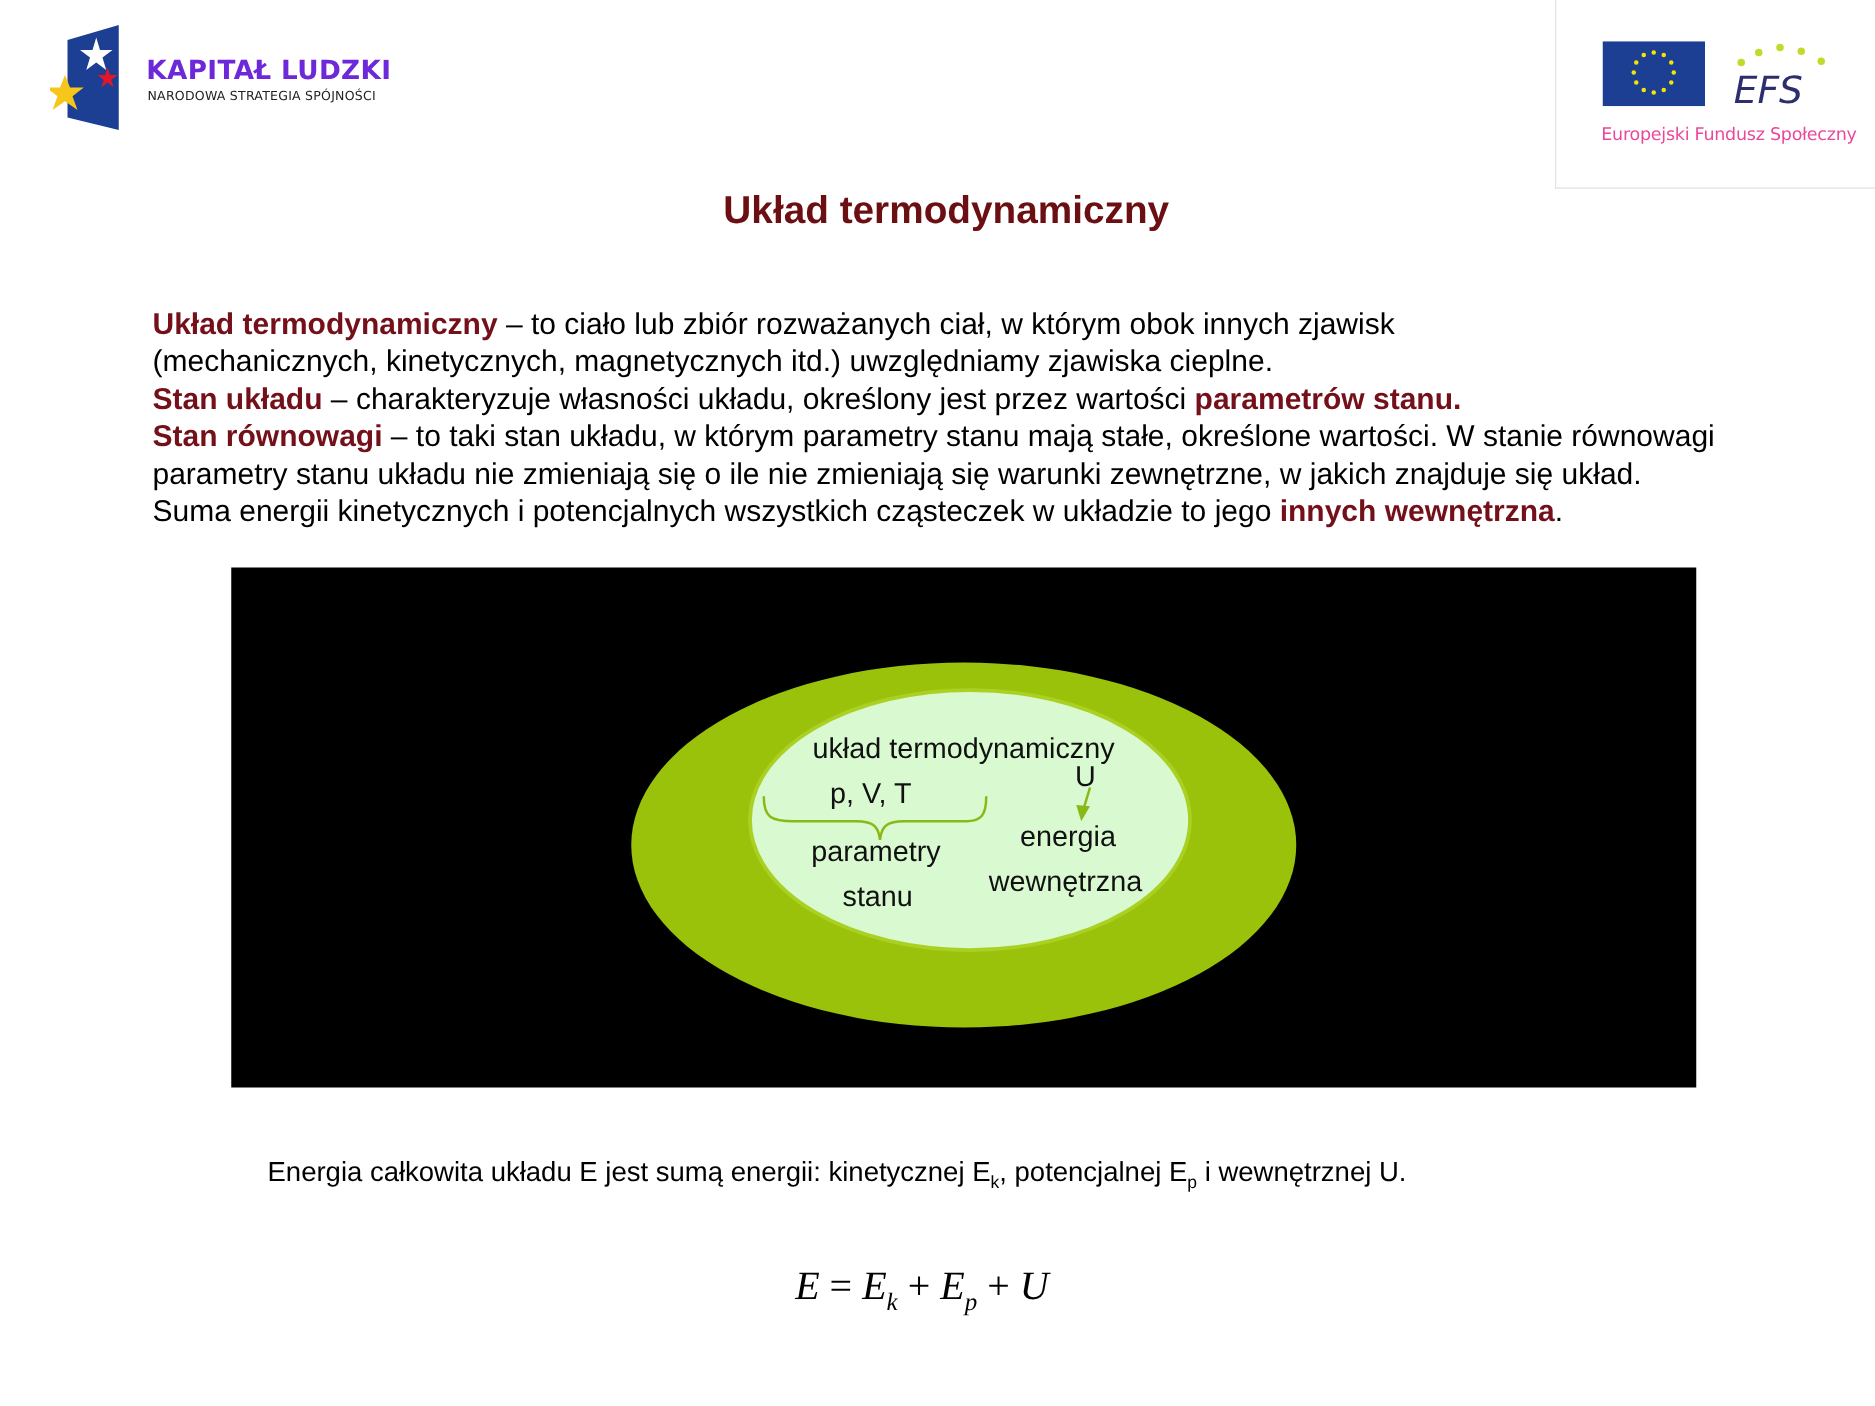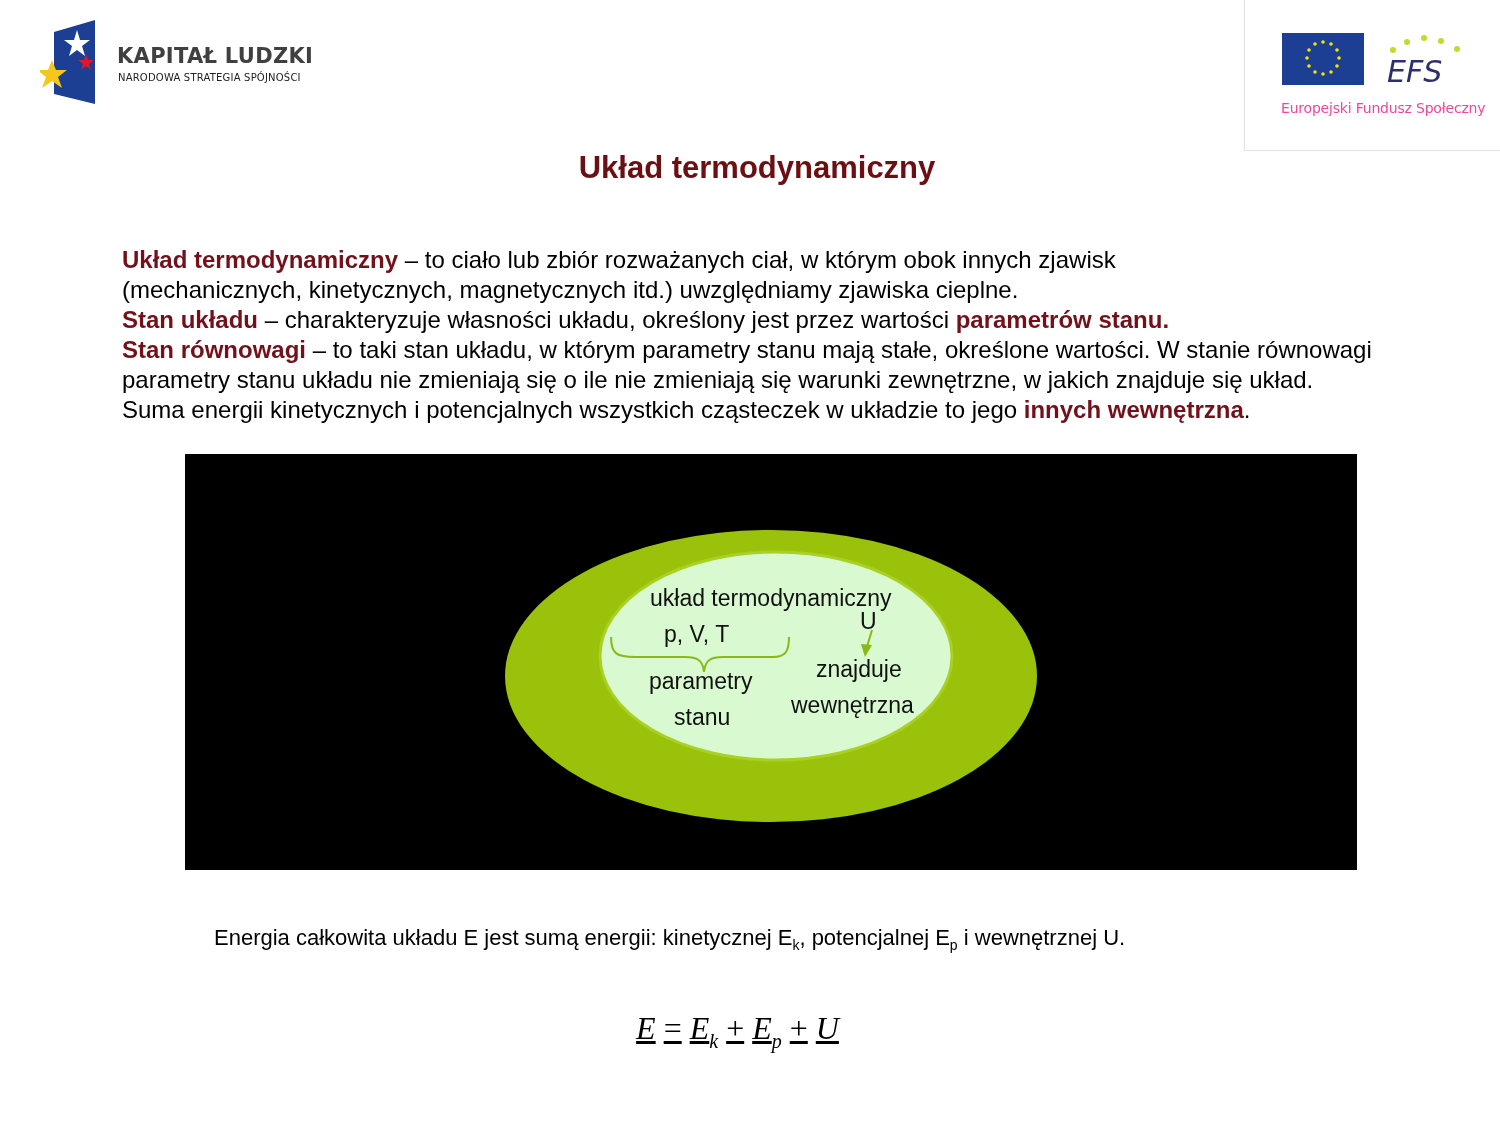--- a/index.html
+++ b/index.html
@@ -3,21 +3,21 @@
 <meta charset="utf-8">
 <style>
   html, body { margin: 0; padding: 0; }
   body {
     width: 1500px; height: 1125px; position: relative; overflow: hidden;
     background: #ffffff; font-family: "Liberation Sans", sans-serif; color: #000;
   }
   .abs { position: absolute; }
   
   .kl-logo { left: 40px; top: 18px; width: 290px; height: 90px; }
-  .kl-title { left: 117px; top: 44px; font-size: 21px; font-weight: bold; color: #404040; letter-spacing: 0.3px; font-family: "DejaVu Sans", sans-serif; }
+  .kl-title { left: 117px; top: 44px; font-size: 21px; font-weight: bold; color: #6d28d9; letter-spacing: 0.3px; font-family: "DejaVu Sans", sans-serif; }
   .kl-sub { left: 118px; top: 72px; font-size: 10px; color: #222; letter-spacing: 0.2px; font-family: "DejaVu Sans", sans-serif; }
   .efs-box {
     left: 1244px; top: 0px; width: 259px; height: 151px;
     border: 1px solid #e2e2e2; border-top: none; border-right: none; box-sizing: border-box; background: #fff;
   }
   .efs-sub { left: 1281px; top: 100px; font-size: 14px; color: #ec4899; font-family: "DejaVu Sans", sans-serif; letter-spacing: -0.2px; }
 
   .page-title {
     left: 0; width: 1514px; top: 150px; text-align: center;
     font-size: 31px; font-weight: bold; color: #6b0f12;
@@ -31,21 +31,21 @@
 
   .diagram { left: 185px; top: 454px; width: 1172px; height: 416px; background: #000; }
   .diagram svg { position: absolute; left: 0; top: 0; }
   .dlabel { position: absolute; font-size: 23px; color: #111; white-space: nowrap; }
 
   .energy-sentence { left: 214px; top: 925px; font-size: 22px; white-space: nowrap; }
   .energy-sentence sub { font-size: 14px; vertical-align: -5px; }
 
   .formula {
     left: 0; width: 1475px; top: 1010px; text-align: center;
-    font-family: "Liberation Serif", serif; font-style: italic; font-size: 32px; white-space: nowrap; text-decoration: underline;
+    font-family: "Liberation Serif", serif; font-style: italic; font-size: 32px; white-space: nowrap;
   }
   .formula sub { font-size: 20px; vertical-align: -9px; }
   .formula .op { font-style: normal; margin: 0 8px; }
 </style>
 </head>
 <body>
 
 <div class="abs kl-logo">
   <svg width="70" height="90" viewBox="0 0 70 90">
     <polygon points="14,14 55,2 55,86 14,76" fill="#1c3f94"></polygon>
@@ -107,19 +107,19 @@
     <path d="M426,183 C426,200 432,203 450,203 L500,203 C512,203 518,206 519,218 C520,206 526,203 538,203 L588,203 C600,203 604,198 604,183" fill="none" stroke="#8ab816" stroke-width="2"></path>
 
     <line x1="687" y1="176" x2="681" y2="196" stroke="#8ab816" stroke-width="2"></line>
     <polygon points="676,190 687,191 680,203" fill="#8ab816"></polygon>
   </svg>
   <div class="dlabel" style="left:465px;top:131px;">układ termodynamiczny</div>
   <div class="dlabel" style="left:479px;top:167px;">p, V, T</div>
   <div class="dlabel" style="left:675px;top:154px;">U</div>
   <div class="dlabel" style="left:464px;top:214px;">parametry</div>
   <div class="dlabel" style="left:489px;top:250px;">stanu</div>
-  <div class="dlabel" style="left:631px;top:202px;">znajduje</div>
+  <div class="dlabel" style="left:631px;top:202px;">energia</div>
   <div class="dlabel" style="left:606px;top:238px;">wewnętrzna</div>
 </div>
 
 <div class="abs energy-sentence"><span>Energia całkowita układu E jest sumą energii: kinetycznej E</span><sub>k</sub><span>, potencjalnej E</span><sub>p</sub><span> i wewnętrznej U.</span></div>
 
 <div class="abs formula"><span>E</span><span class="op">=</span><span>E</span><sub>k</sub><span class="op">+</span><span>E</span><sub>p</sub><span class="op">+</span><span>U</span></div>
 
 </body></html>

